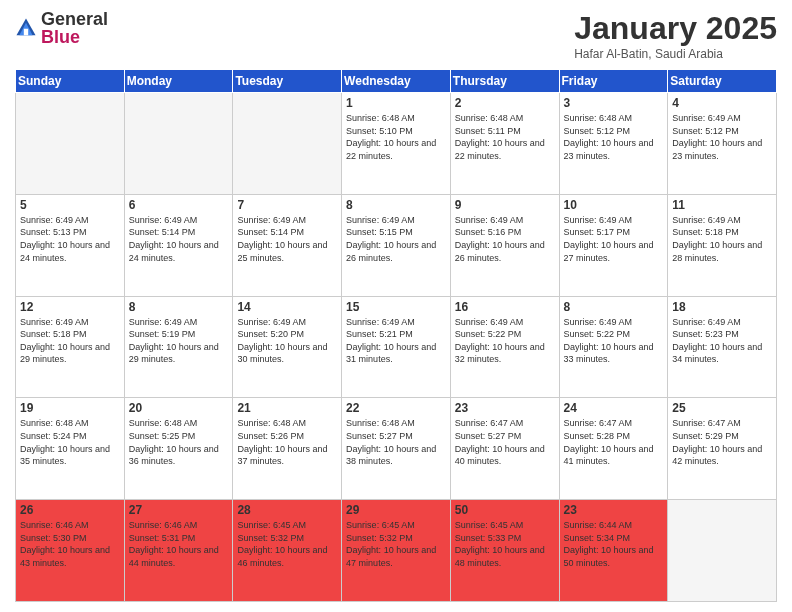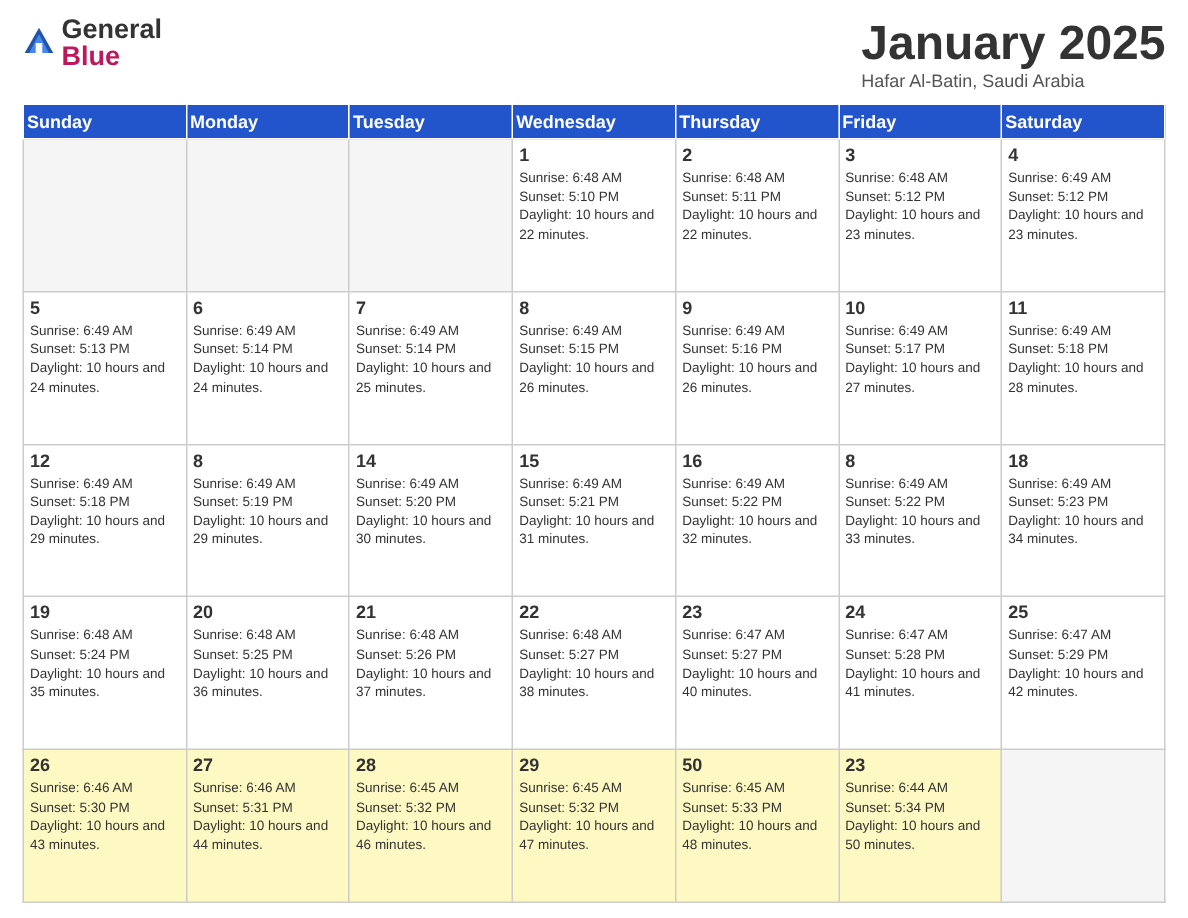--- a/index.html
+++ b/index.html
@@ -90,21 +90,21 @@
       font-weight: bold;
       display: block;
       margin-bottom: 2px;
     }
     .day-info {
       font-size: 9px;
       line-height: 1.4;
       color: #333;
     }
     tr:last-child td {
-      background: #fef9c3;
+      background: #ef4444;
     }
   </style>
 </head>
 <body>
 
 <div class="page">
   <div class="header">
     <div class="logo">
       <svg class="logo-icon" viewBox="0 0 30 30">
         <polygon points="15,2 28,25 2,25" fill="#2255aa"></polygon>

